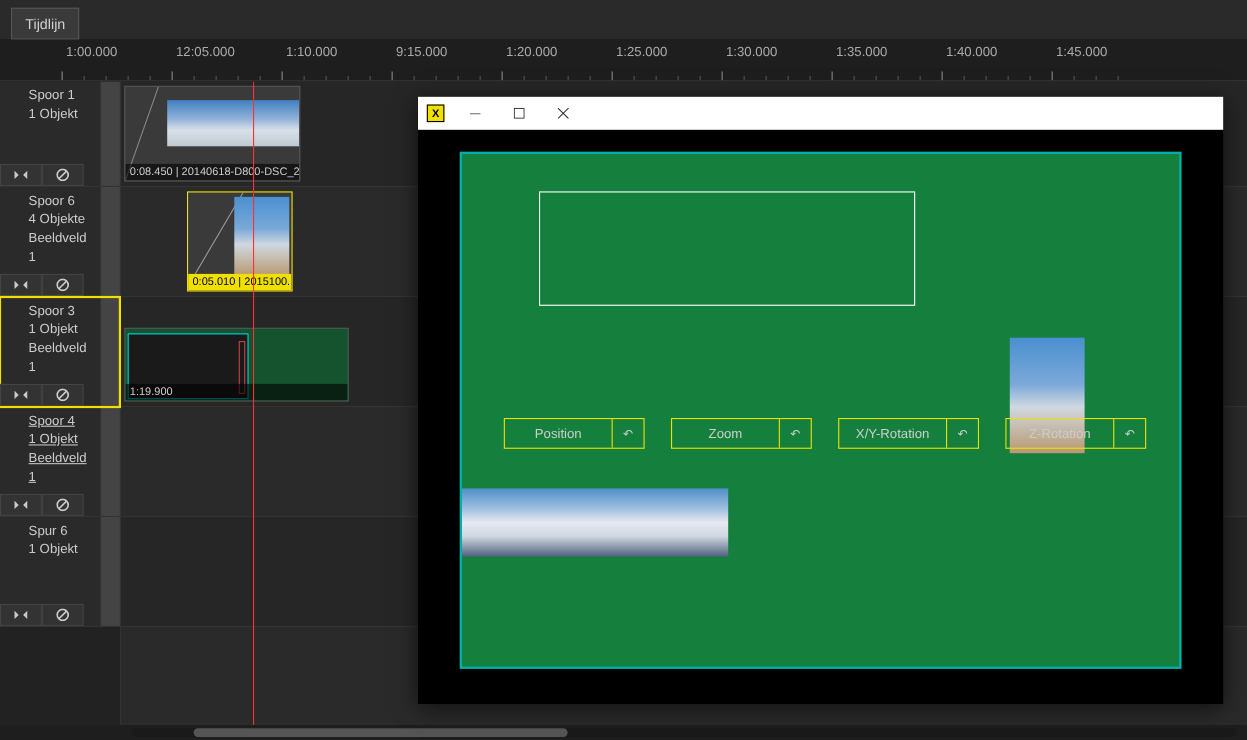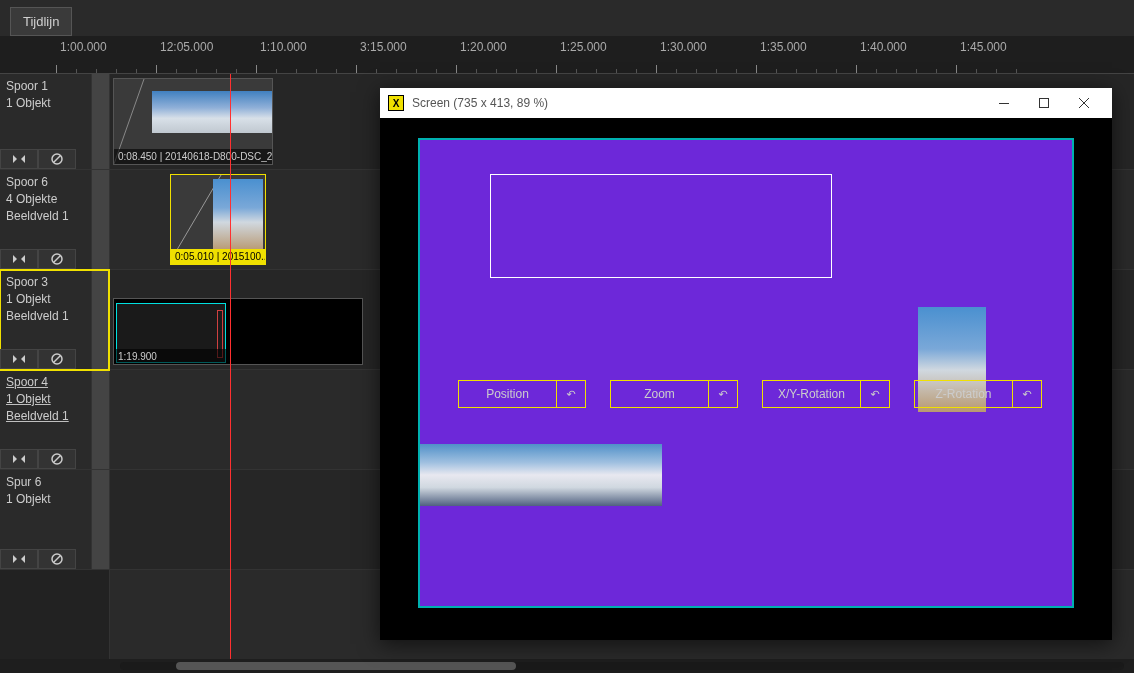--- a/index.html
+++ b/index.html
@@ -94,20 +94,21 @@
       width: 110px;
       background: #222;
       border-right: 1px solid #333;
       flex-shrink: 0;
     }
     .track-header {
       border-bottom: 1px solid #333;
       display: flex;
       position: relative;
       background: #2a2a2a;
+      padding-left: 20px;
     }
     .track-header.selected {
       outline: 2px solid #f0e000;
       outline-offset: -1px;
       z-index: 2;
     }
     .track-header-info {
       flex: 1;
       padding: 4px 6px;
       display: flex;
@@ -270,21 +271,21 @@
     .win-btn {
       width: 40px;
       height: 30px;
       display: flex;
       align-items: center;
       justify-content: center;
       color: #333;
     }
     .preview-canvas {
       position: relative;
-      background: #6d28d9;
+      background: #15803d;
       margin: 20px 38px;
       height: 470px;
       border: 2px solid #00b0b0;
     }
     .canvas-white-box {
       position: absolute;
       border: 1px solid #fff;
     }
     .control-btn {
       position: absolute;
@@ -353,21 +354,21 @@
       <div class="ruler-mark" style="left: 256px;">
         <div class="tick"></div>
         <div class="label">1:10.000</div>
       </div>
       <div class="ruler-subtick" style="left: 276px;"></div>
       <div class="ruler-subtick" style="left: 296px;"></div>
       <div class="ruler-subtick" style="left: 316px;"></div>
       <div class="ruler-subtick" style="left: 336px;"></div>
       <div class="ruler-mark" style="left: 356px;">
         <div class="tick"></div>
-        <div class="label">3:15.000</div>
+        <div class="label">9:15.000</div>
       </div>
       <div class="ruler-subtick" style="left: 376px;"></div>
       <div class="ruler-subtick" style="left: 396px;"></div>
       <div class="ruler-subtick" style="left: 416px;"></div>
       <div class="ruler-subtick" style="left: 436px;"></div>
       <div class="ruler-mark" style="left: 456px;">
         <div class="tick"></div>
         <div class="label">1:20.000</div>
       </div>
       <div class="ruler-subtick" style="left: 476px;"></div>
@@ -544,21 +545,21 @@
       <div class="clip selected-outline" style="left:60px;width:96px;">
         <svg class="thumb-diag" style="width:60px">
             <line x1="0" y1="85" x2="50" y2="0" stroke="#999" stroke-width="1"></line>
           </svg>
         <div class="sky-thumb" style="left:42px;top:4px;width:50px;height:72px;"></div>
         <div class="clip-label yellow">0:05.010 | 2015100...</div>
       </div>
     </div>
 
     <div class="track-row" style="top:196px;height:100px;">
-      <div class="clip" style="left:3px;width:250px;background:#000000;margin-top:24px;">
+      <div class="clip" style="left:3px;width:204px;background:#14532d;margin-top:24px;">
         <div class="clip-cyan-box" style="left:2px;top:4px;width:110px;height:60px;">
           <div class="clip-cyan-inner" style="left:100px;top:6px;width:6px;height:48px;"></div>
         </div>
         <div class="clip-label">1:19.900</div>
       </div>
     </div>
 
     <div class="track-row alt" style="top:296px;height:100px;"></div>
     <div class="track-row" style="top:396px;height:100px;"></div>
     <div class="track-row alt" style="top:496px;height:100px;"></div>
@@ -566,21 +567,20 @@
   </div>
 </div>
 
 <div class="scrollbar-h">
   <div class="scrollbar-thumb"></div>
 </div>
 
 <div class="preview-window">
   <div class="preview-titlebar">
     <div class="preview-icon">X</div>
-    <div class="preview-title">Screen (735 x 413, 89 %)</div>
     <div class="win-btn">
       <svg width="10" height="1">
           <rect width="10" height="1" fill="#333"></rect>
         </svg>
     </div>
     <div class="win-btn">
       <svg width="10" height="10">
           <rect x="0.5" y="0.5" width="9" height="9" fill="none" stroke="#333"></rect>
         </svg>
     </div>

